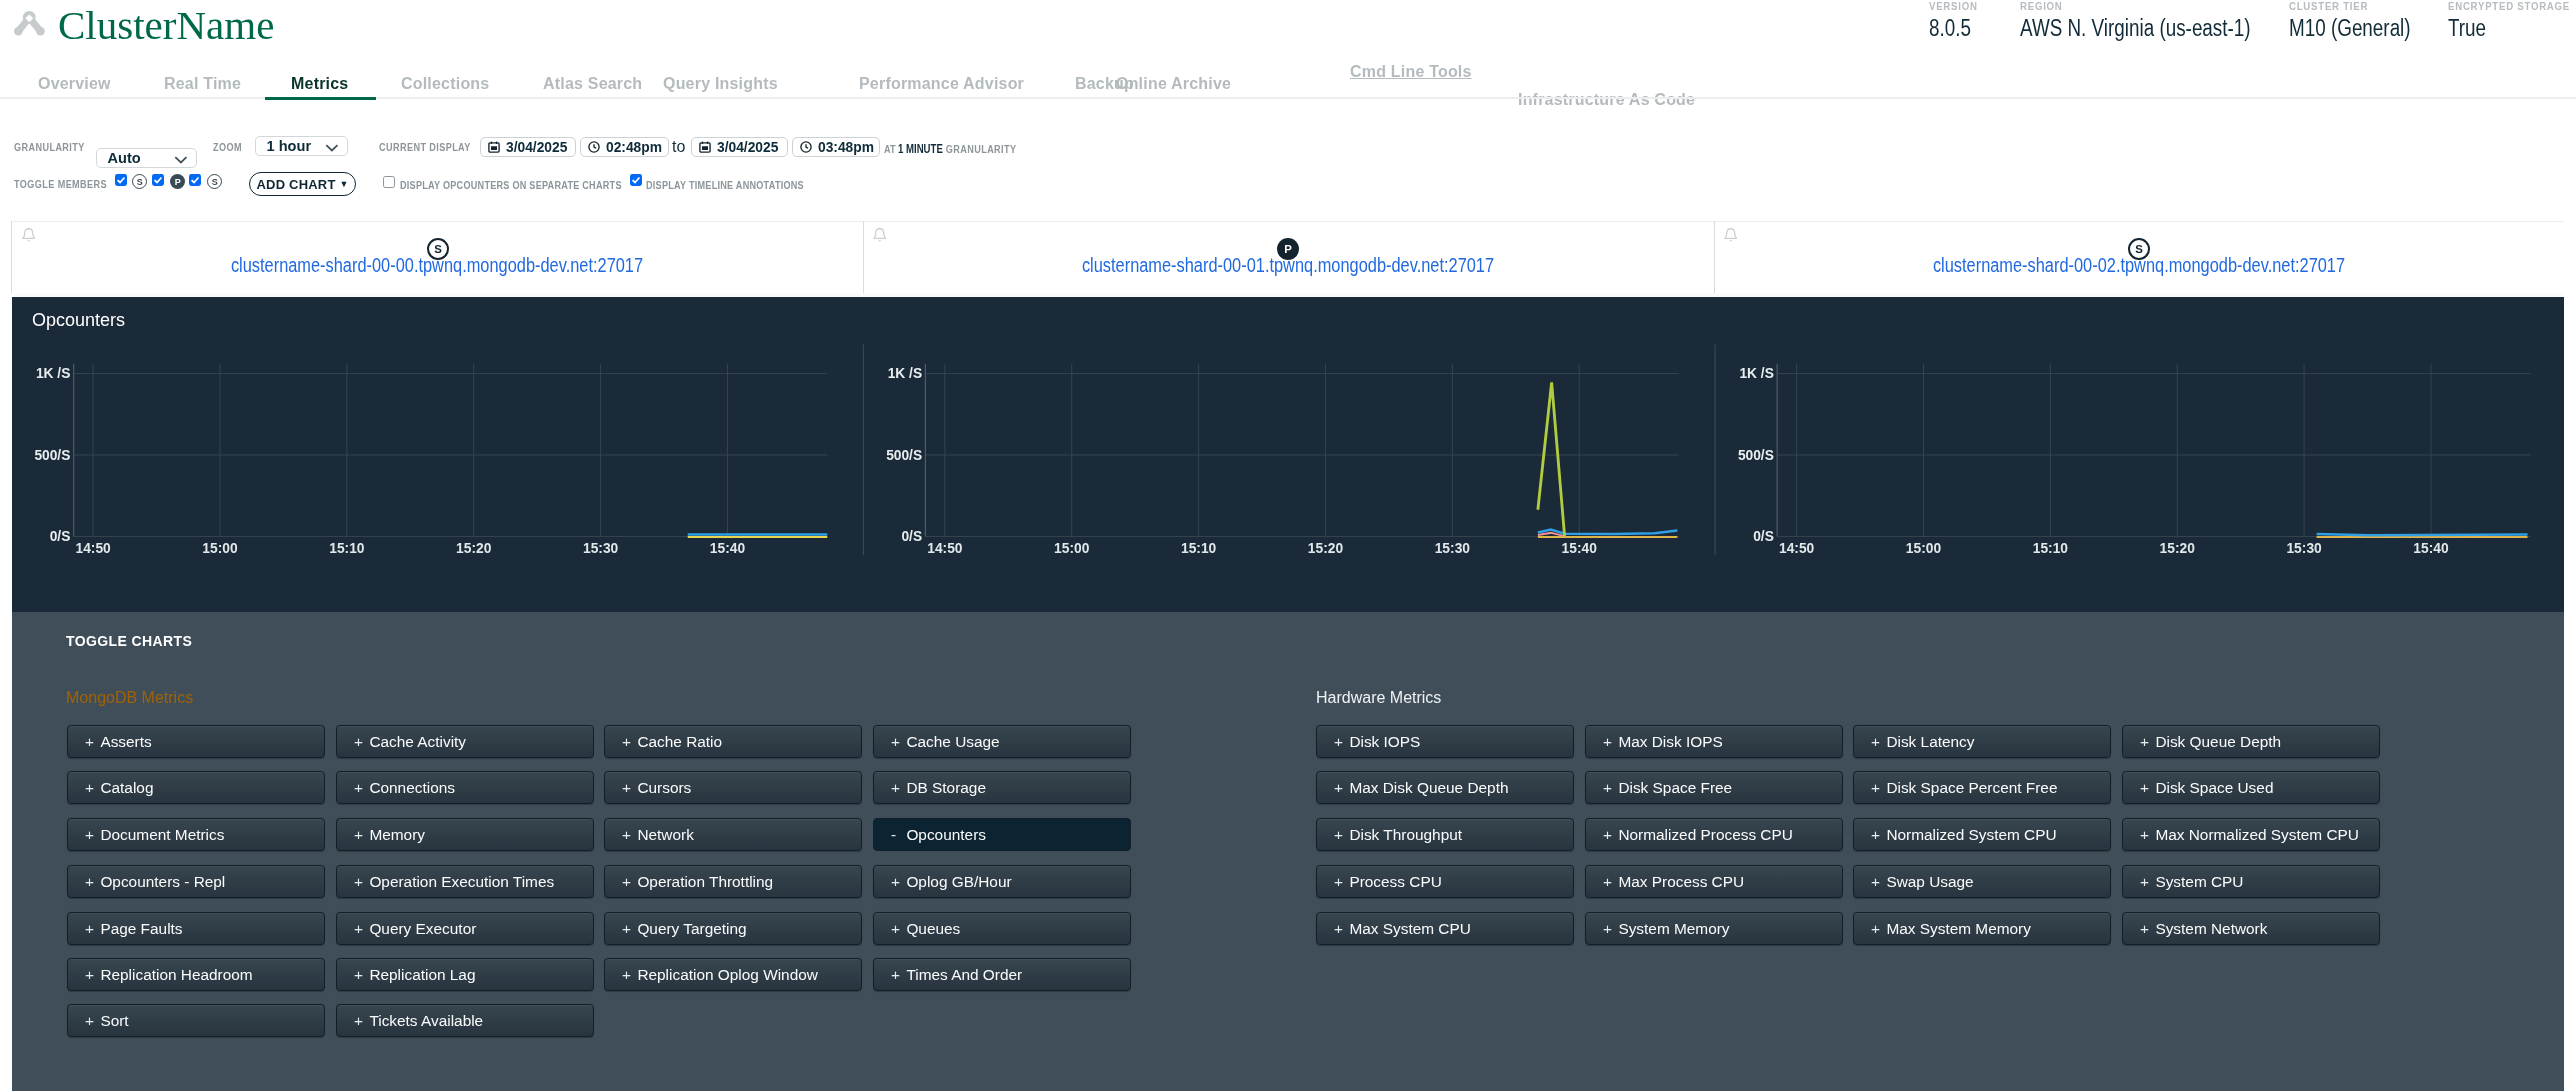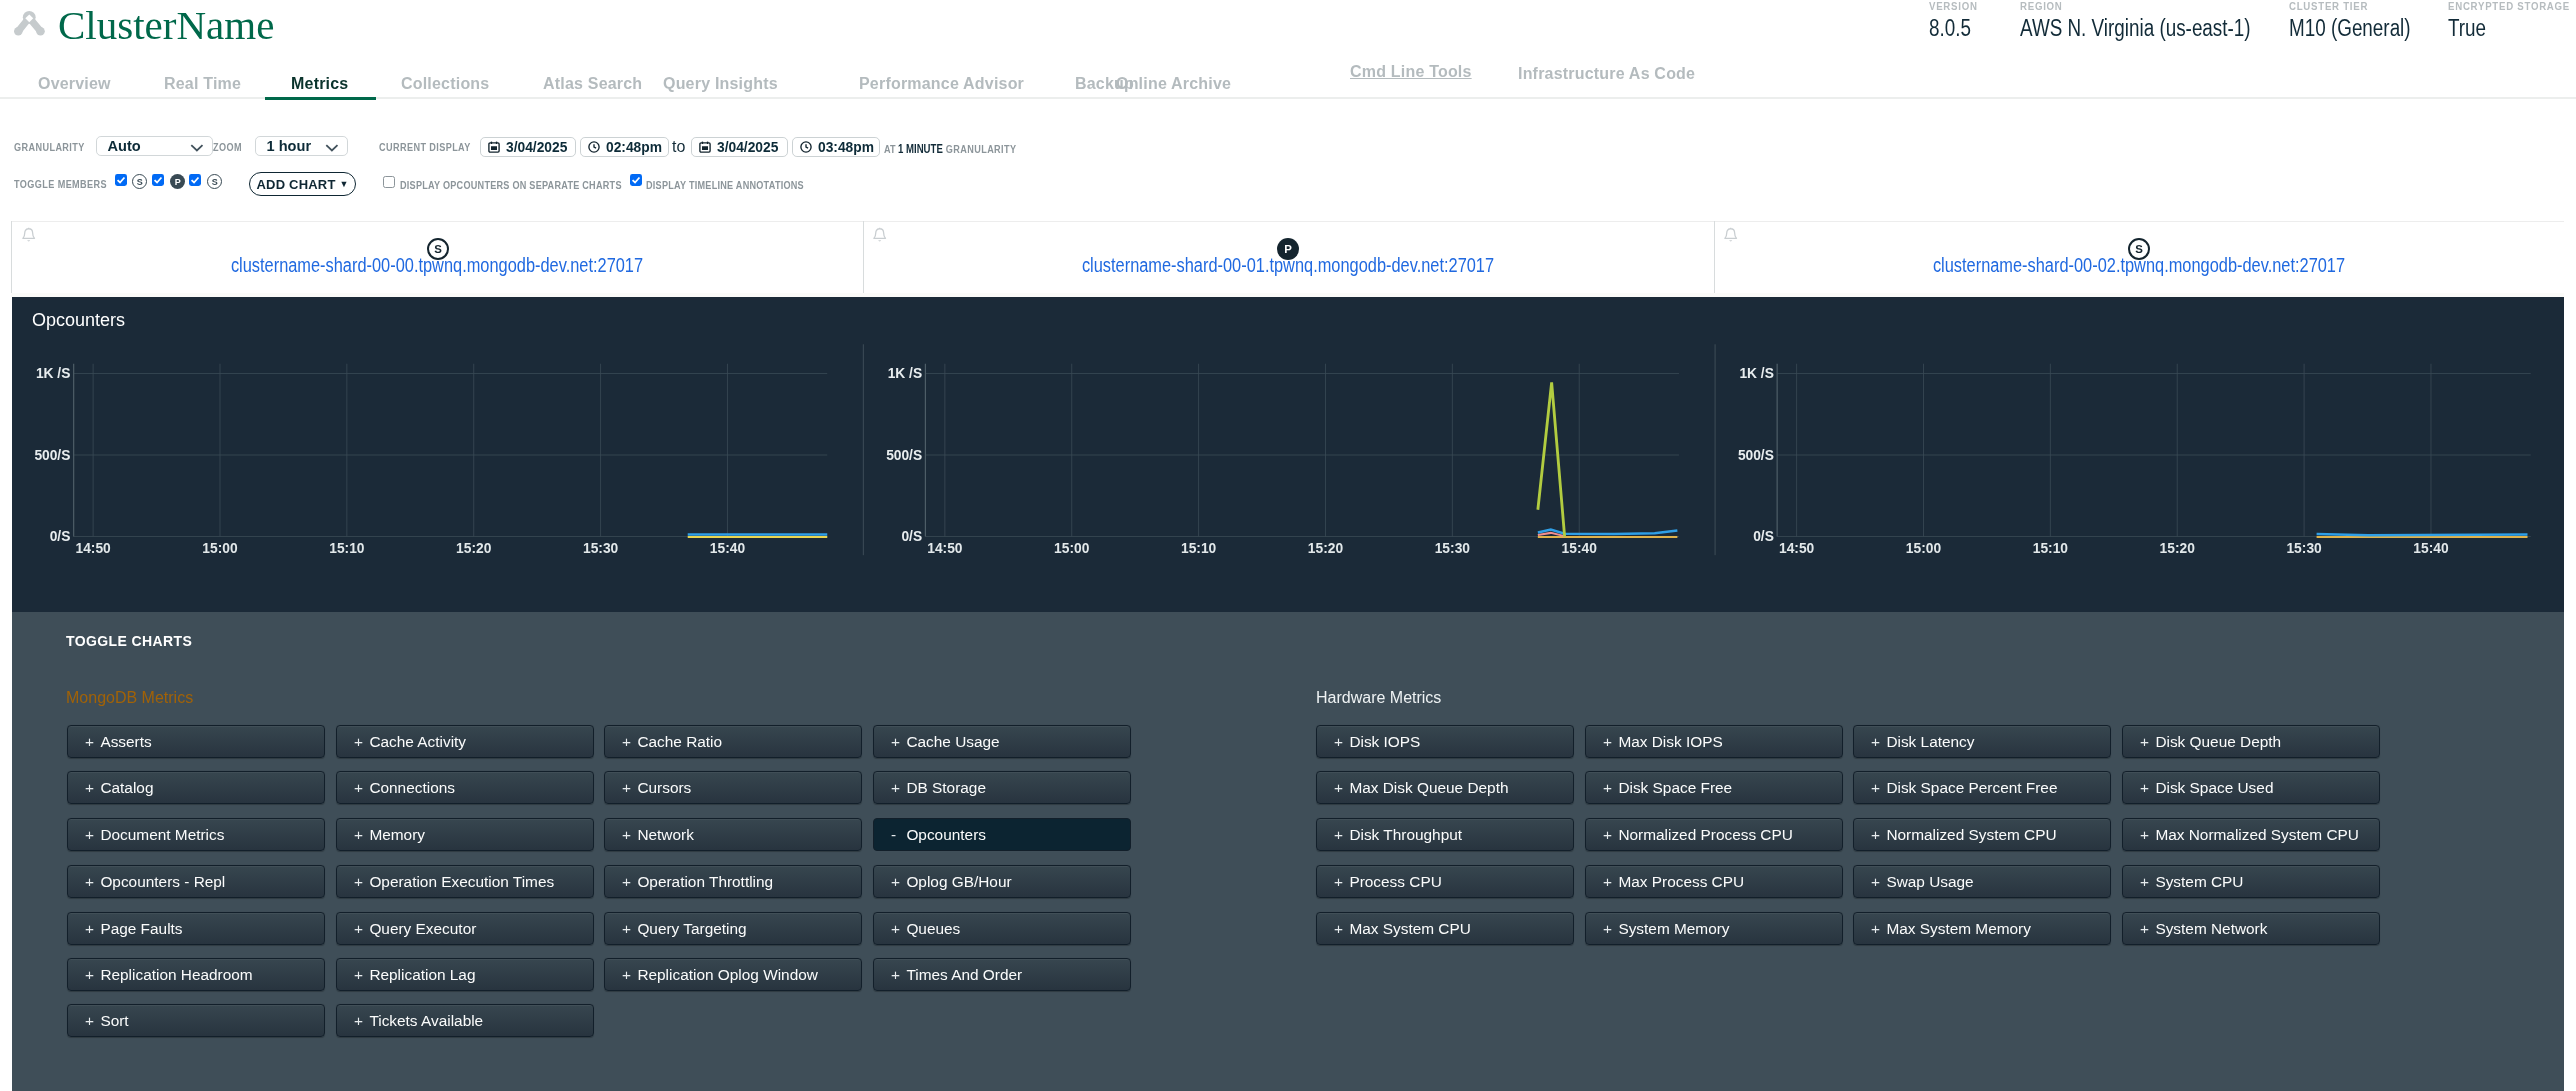--- a/index.html
+++ b/index.html
@@ -44,26 +44,26 @@
 <div class="tab" style="left:38px;top:75px;">Overview</div>
 <div class="tab" style="left:164px;top:75px;">Real Time</div>
 <div class="tab" style="left:291px;top:75px;color:#0a332c">Metrics</div>
 <div class="tab" style="left:401px;top:75px;">Collections</div>
 <div class="tab" style="left:543px;top:75px;">Atlas Search</div>
 <div class="tab" style="left:663px;top:75px;">Query Insights</div>
 <div class="tab" style="left:859px;top:75px;">Performance Advisor</div>
 <div class="tab" style="left:1075px;top:75px;">Backup</div>
 <div class="tab" style="left:1116px;top:75px;">Online Archive</div>
 <div class="tab" style="left:1350px;top:63px;text-decoration:underline;">Cmd Line Tools</div>
-<div class="tab" style="left:1518px;top:65px;">Infrastructure As Code</div>
+<div class="tab" style="left:1518px;top:91px;">Infrastructure As Code</div>
 <div class="abs" style="left:0;top:97px;width:2576px;height:2.4px;background:#eceeed"></div>
 <div class="abs" style="left:265px;top:97px;width:111px;height:3.2px;background:#00684a"></div>
 
 <div class="lbl" style="left:13.8px;top:141px">GRANULARITY</div>
-<div class="sel" style="left:96px;top:136px;width:117px">Auto<svg width="13.8" height="8" viewBox="0 0 17 10" style="position:absolute;right:8px;top:6.5px">
+<div class="sel" style="left:96px;top:148px;width:101px">Auto<svg width="13.8" height="8" viewBox="0 0 17 10" style="position:absolute;right:8px;top:6.5px">
       <path d="M1.5 1.5 L8.5 8 L15.5 1.5" fill="none" stroke="#42525c" stroke-width="2.3"></path>
     </svg></div>
 <div class="lbl" style="left:213px;top:141px">ZOOM</div>
 <div class="sel" style="left:255px;top:136px;width:93px">1 hour<svg width="13.8" height="8" viewBox="0 0 17 10" style="position:absolute;right:8px;top:6.5px">
       <path d="M1.5 1.5 L8.5 8 L15.5 1.5" fill="none" stroke="#42525c" stroke-width="2.3"></path>
     </svg></div>
 <div class="lbl" style="left:379px;top:141px">CURRENT DISPLAY</div>
 <div class="inp" style="left:480px;top:137px;width:96px"><svg width="12" height="12" viewBox="0 0 16 16" style="margin-right:5.7px">
       <rect x="1.2" y="2.5" width="13.6" height="12.3" rx="1.5" fill="none" stroke="#13242e" stroke-width="1.8"></rect>
       <line x1="4.6" y1="0.8" x2="4.6" y2="4" stroke="#13242e" stroke-width="1.8"></line>

